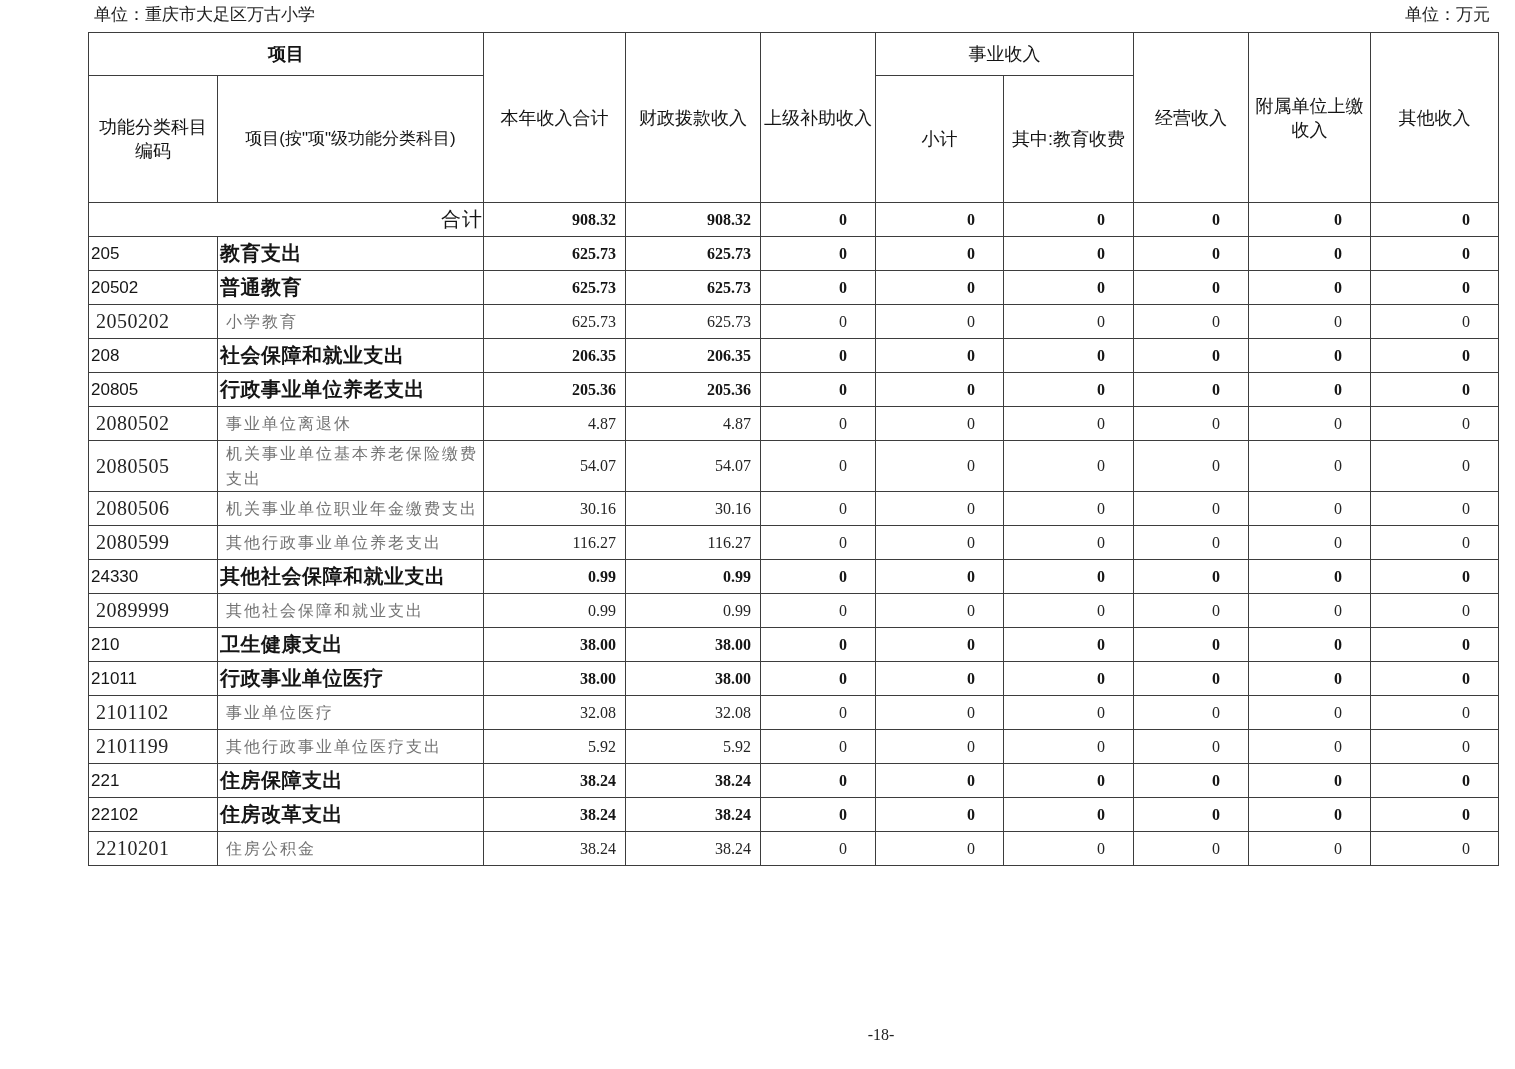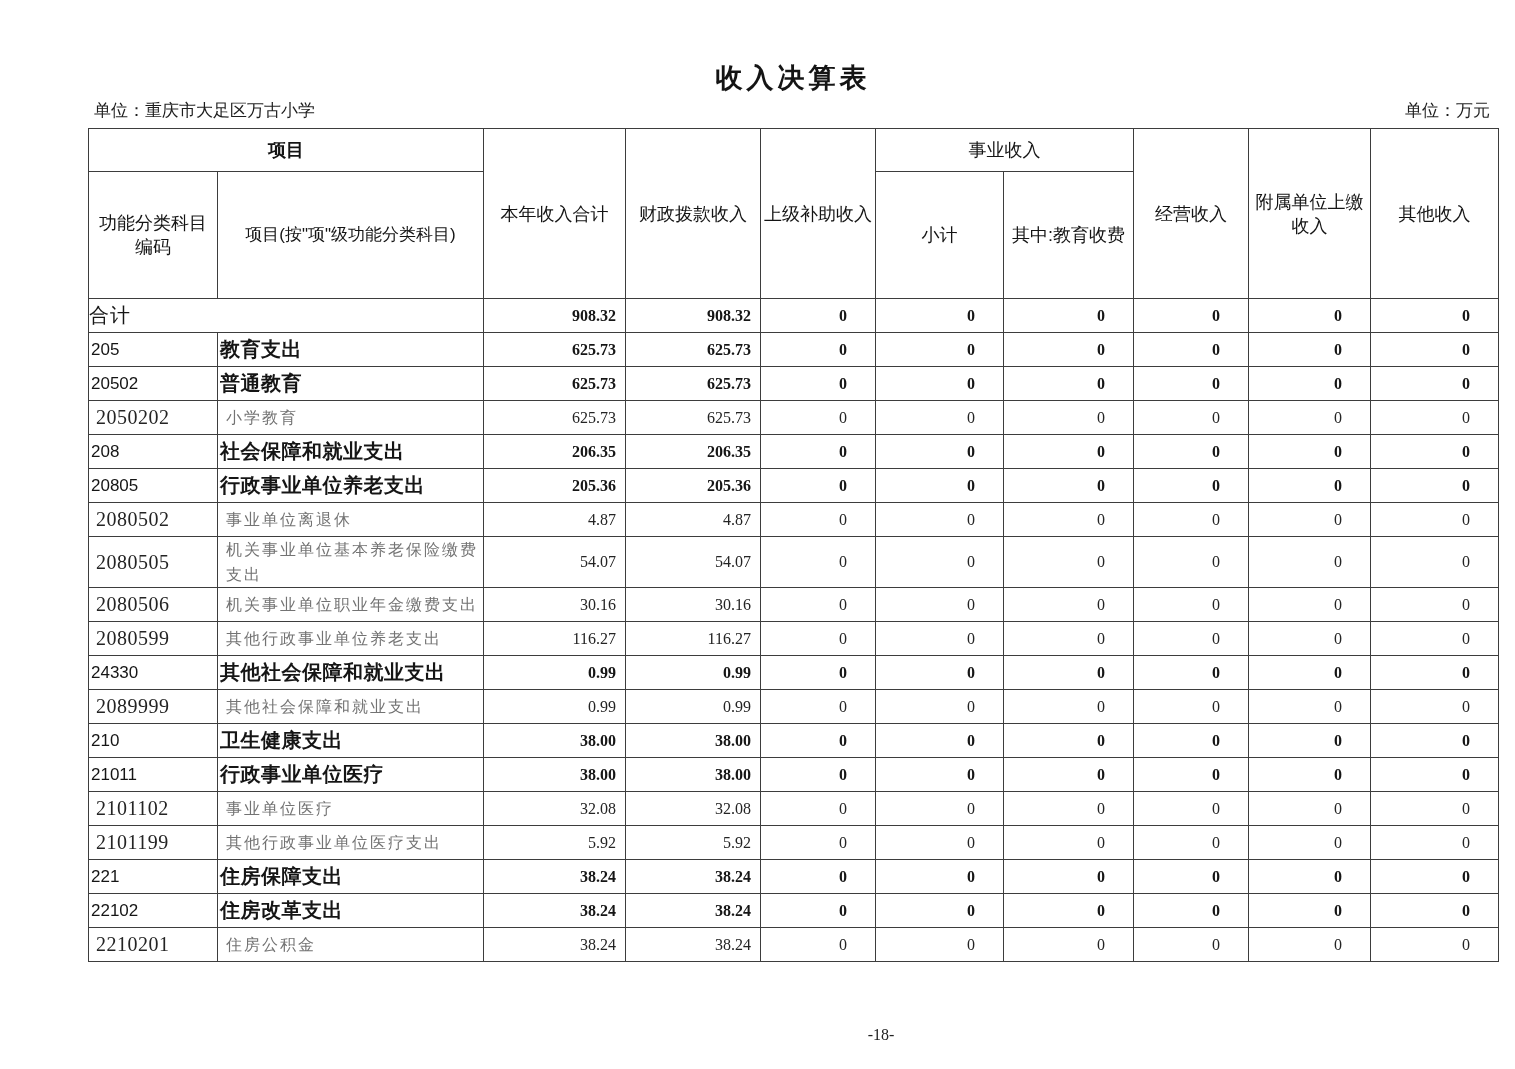--- a/index.html
+++ b/index.html
@@ -102,21 +102,21 @@
     font-family:"Liberation Serif", serif;
     font-size:16px;
     letter-spacing:2px;
     padding-left:8px;
     line-height:25px;
     color:#737373;
   }
   tr.detail td.num, tr.detail td.zero { color:#242424; }
 
   td.total-label {
-    text-align:left;
+    text-align:right;
     font-family:Liberation Serif, serif;
     font-size:20px;
     letter-spacing:1px;
   }
 
   .footer {
     position:absolute;
     left:88px;
     top:1026px;
     width:1410px;
@@ -125,21 +125,20 @@
     font-size:16px;
     color:#222;
   }
 </style>
 </head>
 <body>
 
 <div class="page">
   <div class="content">
 
-    <div class="doc-title">收入决算表</div>
 
 
     <div class="meta-line-2">
       <span>单位：重庆市大足区万古小学</span>
       <span>单位：万元</span>
     </div>
 
     <table class="income">
       <colgroup>
         <col style="width:129px">

